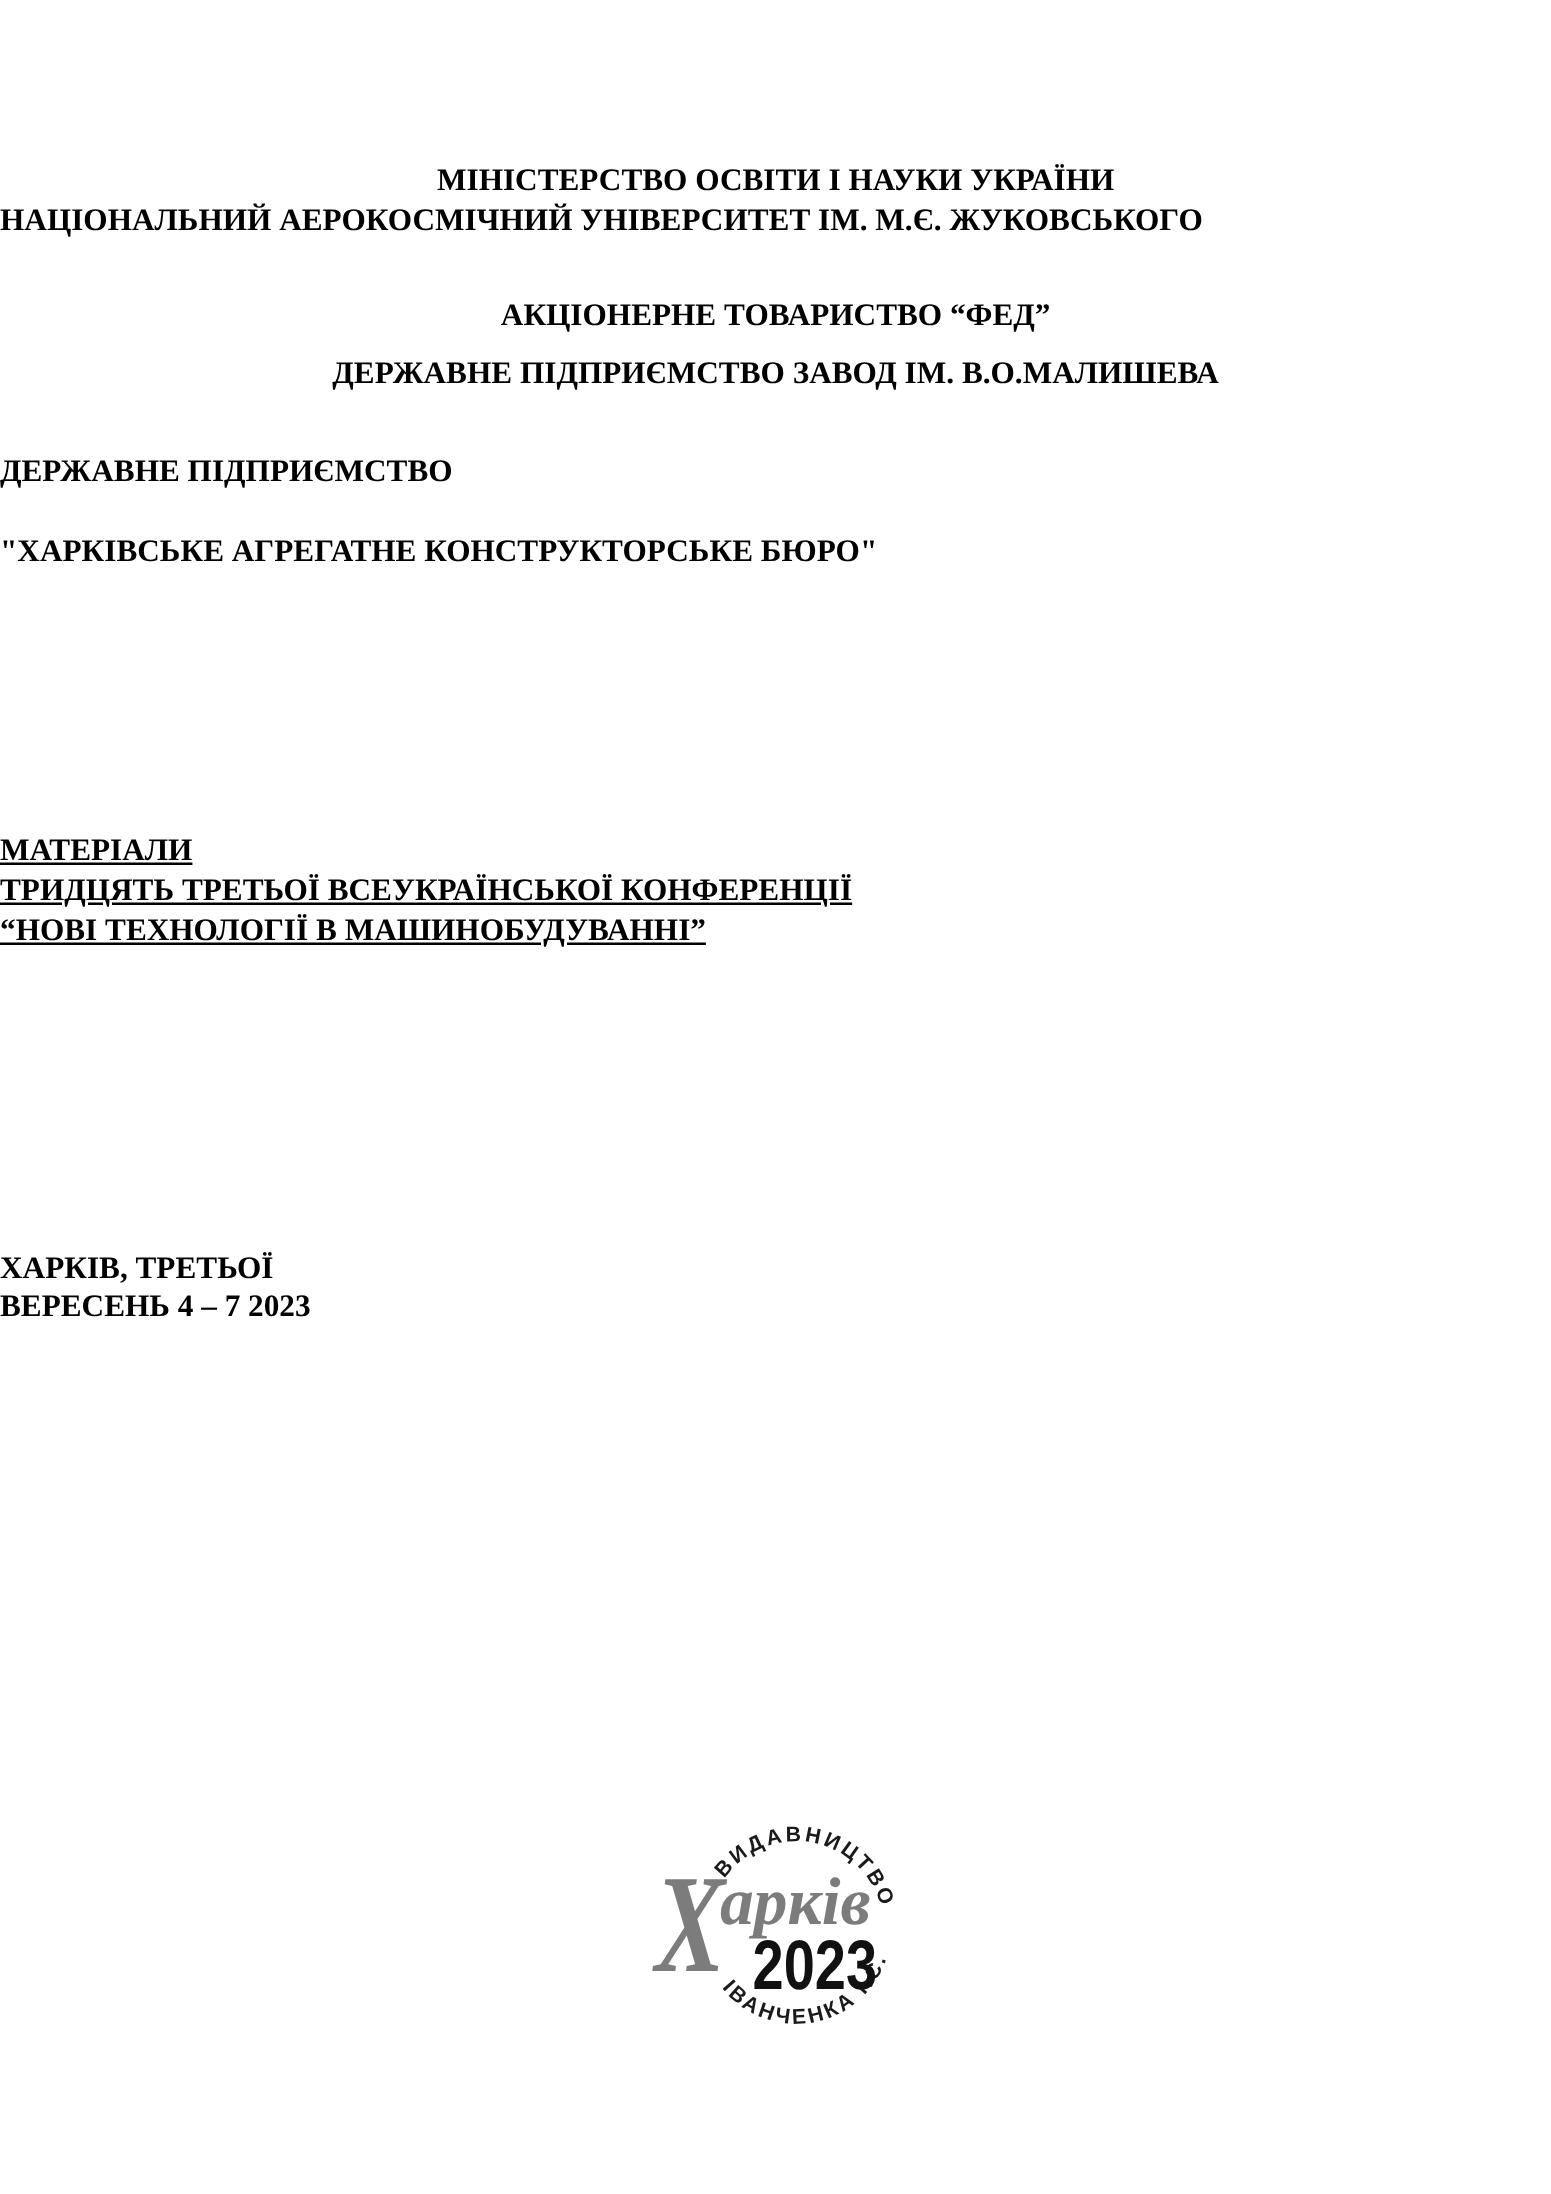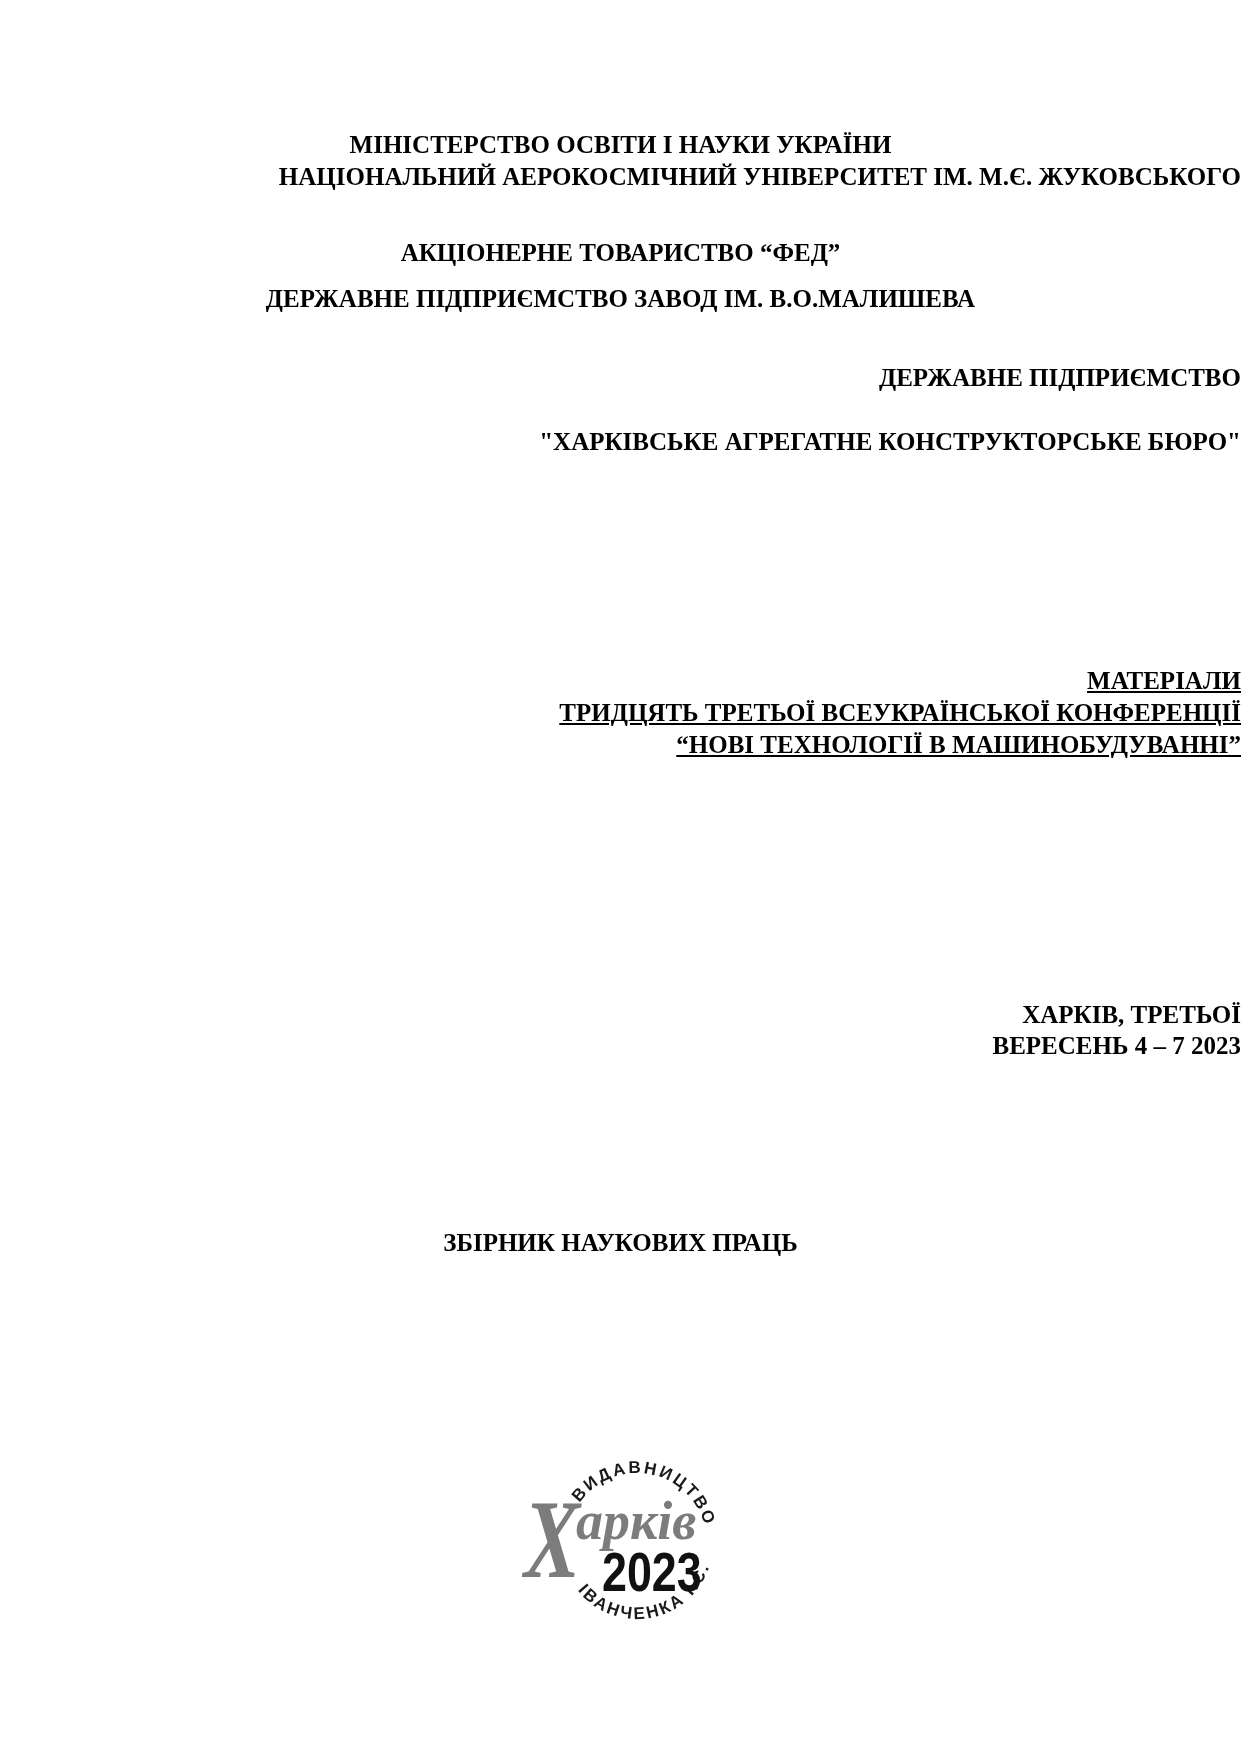--- a/index.html
+++ b/index.html
@@ -16,21 +16,21 @@
   }
   .tline {
     position: absolute;
     left: 0;
     width: 100%;
     text-align: center;
     font-size: 25px;
     line-height: 32px;
     white-space: nowrap;
   }
-  .block { position: absolute; left: 0; width: 100%; text-align: right; }
+  .block { position: absolute; left: 0; width: 100%; text-align: left; }
   .block .row { font-size: 25px; white-space: nowrap; }
   .univ-block  { top: 160px; }  .univ-block .row  { line-height: 33px; }
   .khakb-block { top: 331px; }  .khakb-block .row { line-height: 34px; margin-top: 30px; }
   .title-block { top: 665px; }  .title-block .row { line-height: 32px; text-decoration: underline; }
   .loc-block   { top: 999px; }  .loc-block .row   { line-height: 31px; }
   .ministry    { top: 117px; margin-top: 12px; }
   .fed         { top: 237px; font-family: Liberation Serif, serif; }
   .malyshev    { top: 283px; }
   .subtitle    { top: 1227px; }
   .logo-wrap {
@@ -66,21 +66,20 @@
     <div class="row">МАТЕРІАЛИ</div>
     <div class="row">ТРИДЦЯТЬ ТРЕТЬОЇ ВСЕУКРАЇНСЬКОЇ КОНФЕРЕНЦІЇ</div>
     <div class="row">“НОВІ ТЕХНОЛОГІЇ В МАШИНОБУДУВАННІ”</div>
   </div>
 
   <div class="block loc-block">
     <div class="row">ХАРКІВ, ТРЕТЬОЇ</div>
     <div class="row">ВЕРЕСЕНЬ 4 – 7 2023</div>
   </div>
 
-  <div class="tline subtitle">ЗБІРНИК НАУКОВИХ ПРАЦЬ</div>
 
   <div class="logo-wrap">
     <svg width="230" height="200" viewBox="0 0 230 200" xmlns="http://www.w3.org/2000/svg">
       <defs>
         <path id="arcTop" d="M 55 92 A 70 70 0 1 1 195 92 A 70 70 0 1 1 55 92"></path>
         <path id="arcBottom" d="M 49 92 A 76 76 0 1 0 201 92 A 76 76 0 1 0 49 92"></path>
       </defs>
 
       <text font-family="Liberation Sans, sans-serif" font-size="17" font-weight="bold" fill="#1a1a1a" letter-spacing="2.5">
         <textPath href="#arcTop" startOffset="28%" text-anchor="middle">ВИДАВНИЦТВО</textPath>

